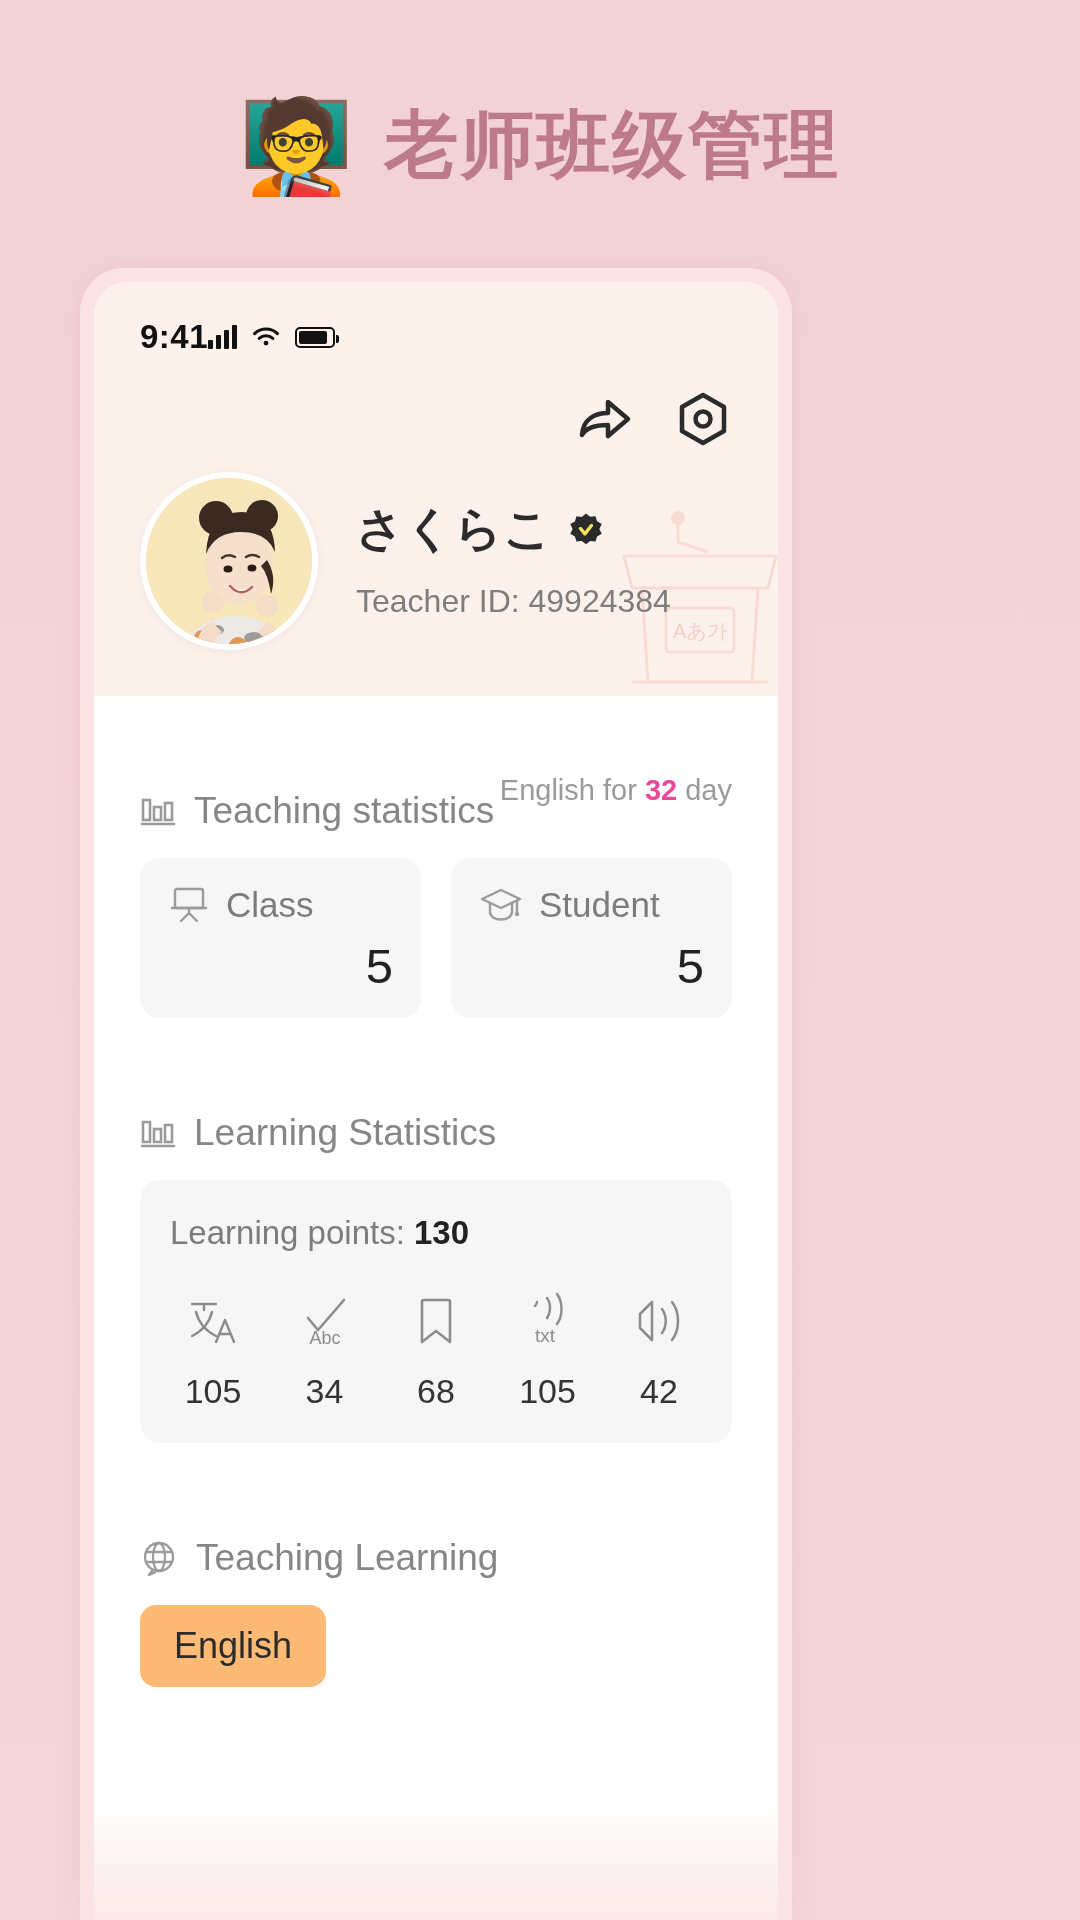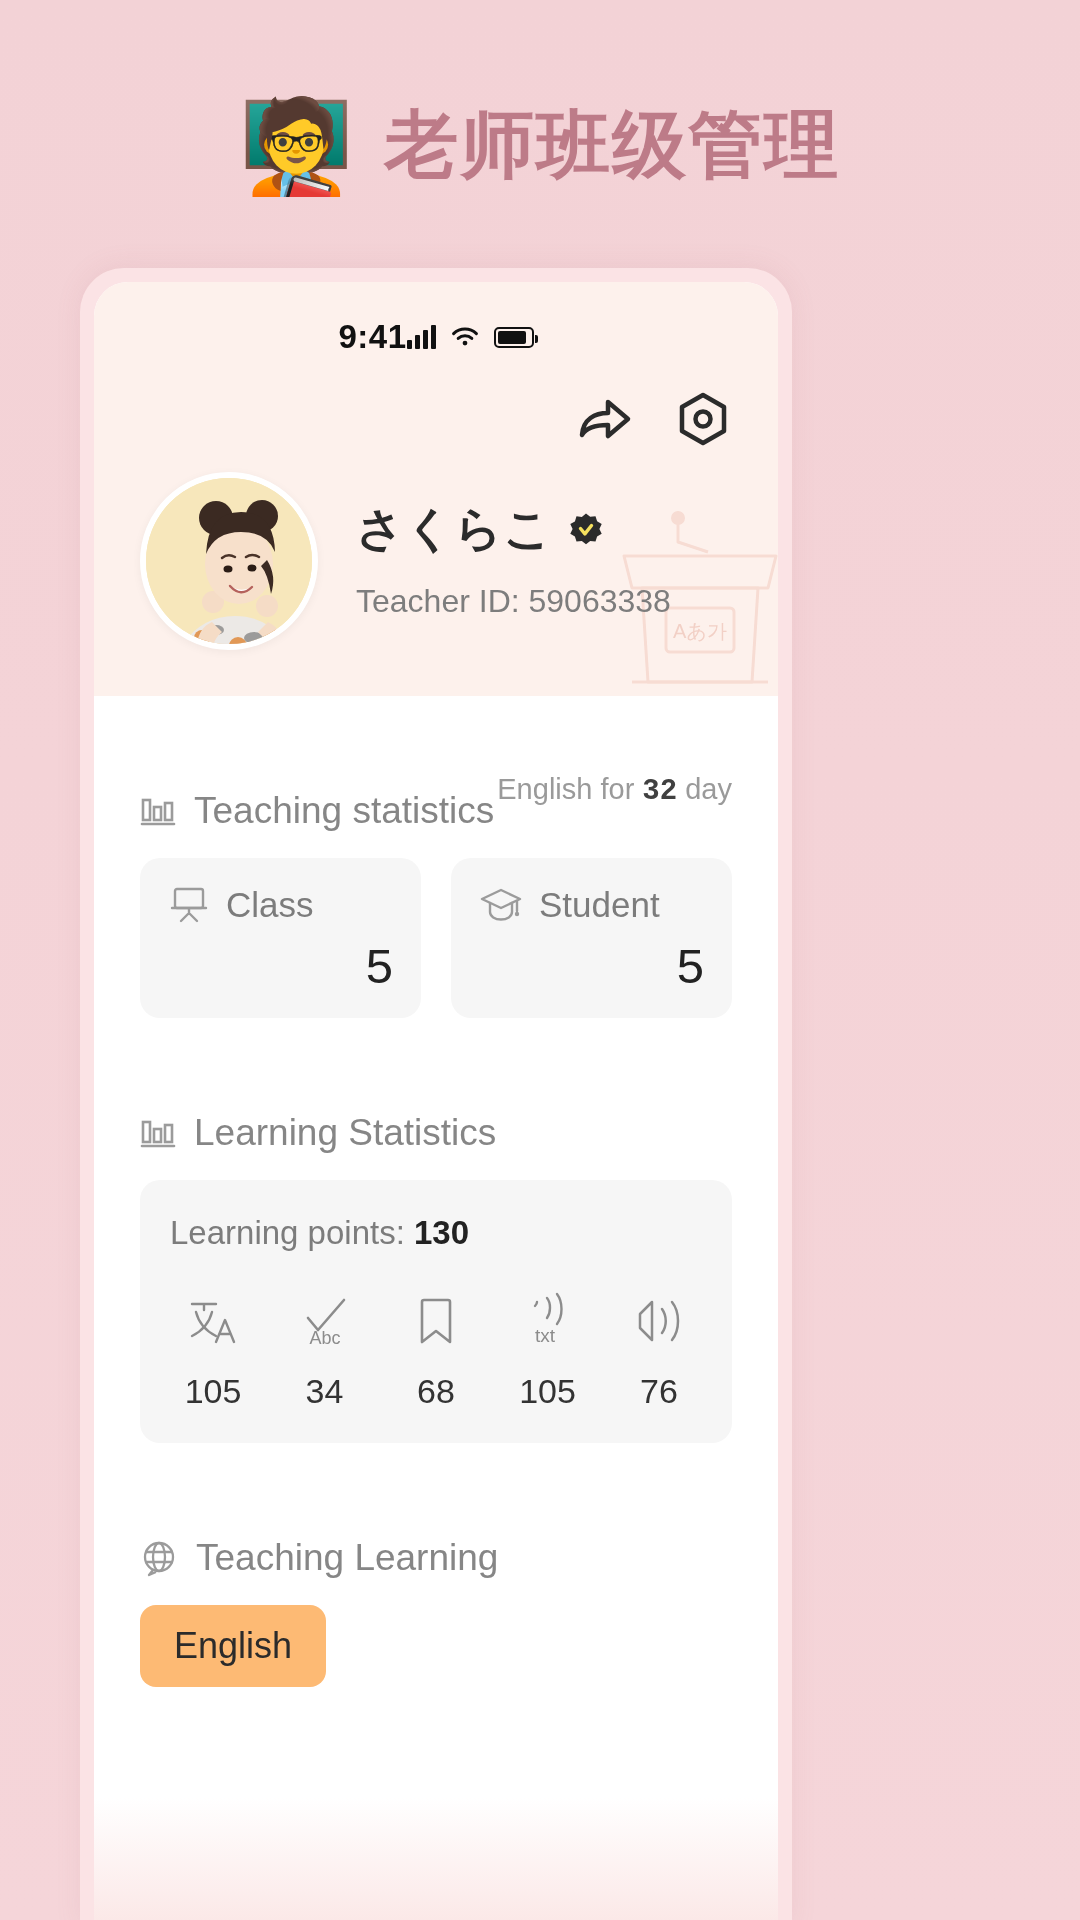--- a/index.html
+++ b/index.html
@@ -40,21 +40,21 @@
     background:#ffffff;
     border-radius:34px 34px 0 0;
     overflow:hidden;
     position:relative;
   }
 
   
   .status-bar{
     height:88px;
     background:#fdf1ec;
-    display:flex; align-items:center; justify-content:center;
+    display:flex; align-items:center; justify-content:flex-start;
     padding:22px 46px 0 46px;
   }
   .status-time{ font-size:33px; font-weight:bold; color:#111; letter-spacing:.5px;}
   .status-icons{ display:flex; align-items:center; gap:13px; }
   .sig{ display:flex; align-items:flex-end; gap:3px; height:24px;}
   .sig i{ display:block; width:5px; background:#111; border-radius:1px;}
   .sig i:nth-child(1){height:9px}
   .sig i:nth-child(2){height:14px}
   .sig i:nth-child(3){height:19px}
   .sig i:nth-child(4){height:24px}
@@ -108,21 +108,21 @@
   
   .body-area{ background:#fff; padding:0 46px; }
 
   .section-head{
     display:flex; align-items:center; justify-content:space-between;
     padding:52px 0 26px 0;
   }
   .section-title{ display:flex; align-items:center; gap:18px;margin-top:42px; }
   .section-title .label{ font-size:37px; color:#868686; }
   .joined{ font-size:29px; color:#9a9a9a; }
-  .joined b{ color:#404040; font-weight:bold;font-family:Liberation Mono, monospace; }
+  .joined b{ color:#ec4899; font-weight:bold; }
 
   .stat-cards{ display:flex; gap:30px; }
   .stat-card{
     flex:1; background:#f6f6f6; border-radius:20px;
     padding:26px 28px 24px 28px; height:160px;
     display:flex; flex-direction:column; justify-content:space-between;
     cursor:pointer;
     gap:8px;
   }
   .stat-top{ display:flex; align-items:center; gap:16px; }
@@ -262,21 +262,21 @@
         </div>
 
         <div class="profile-info">
           <div class="name-row">
             <div class="name">さくらこ</div>
             <svg class="verified" viewBox="0 0 36 36">
               <path d="M18 1.5l4.2 3.3 5.3-.6 1.6 5.1 4.6 2.7-2.3 4.9 2.3 4.9-4.6 2.7-1.6 5.1-5.3-.6L18 32.3l-4.2-3.3-5.3.6-1.6-5.1L2.3 21.8 4.6 17 2.3 12.1l4.6-2.7 1.6-5.1 5.3.6z" fill="#2b2b2b"></path>
               <path d="M12.5 16.5l4.4 5.4 6.6-8.4" stroke="#f5e05e" stroke-width="3.4" fill="none" stroke-linecap="round" stroke-linejoin="round"></path>
             </svg>
           </div>
-          <div class="teacher-id">Teacher ID: 59063338</div>
+          <div class="teacher-id">Teacher ID: 49924384</div>
         </div>
       </div>
     </div>
 
     <div class="body-area">
 
       
       <div class="section-head">
         <div class="section-title">
           <svg width="36" height="34" viewBox="0 0 36 34">
@@ -390,21 +390,21 @@
           <div class="learn-item">
             <div class="glyph">
               <svg width="58" height="58" viewBox="0 0 58 58">
                 <g stroke="#8c8c8c" stroke-width="2.5" fill="none" stroke-linecap="round" stroke-linejoin="round">
                   <path d="M22 10 L10 22 v14 l12 12z"></path>
                   <path d="M32 17c5 7 5 17 0 24"></path>
                   <path d="M42 10c8 10 8 28 0 38"></path>
                 </g>
               </svg>
             </div>
-            <div class="num">76</div>
+            <div class="num">42</div>
           </div>
 
         </div>
       </div>
 
       
       <div class="section-head">
         <div class="section-title">
           <svg width="38" height="38" viewBox="0 0 38 38">
             <g stroke="#9b9b9b" stroke-width="2.3" fill="none">

